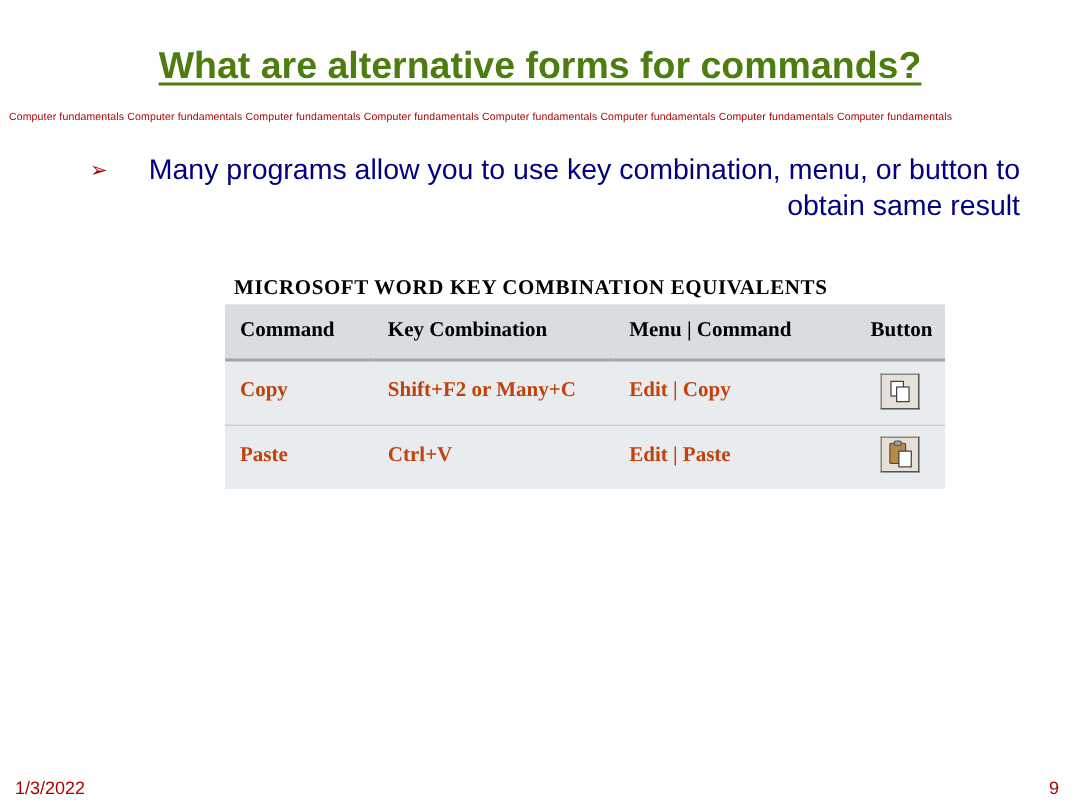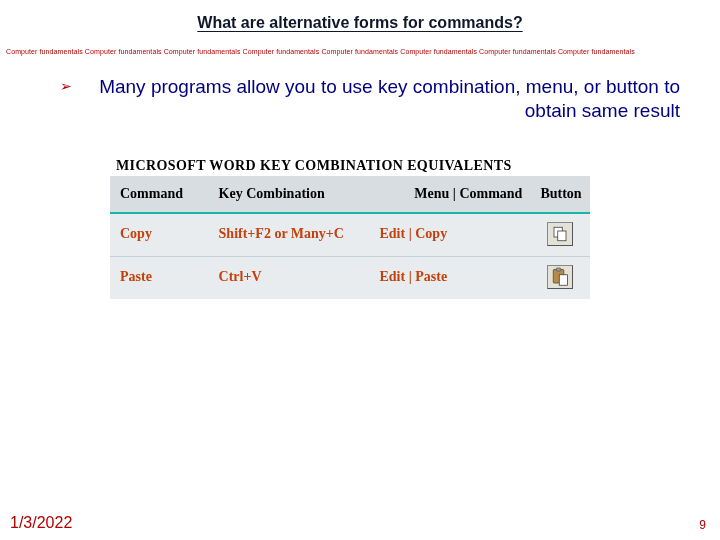--- a/index.html
+++ b/index.html
@@ -5,28 +5,29 @@
   * { box-sizing: border-box; margin: 0; padding: 0; }
   body {
     width: 720px;
     height: 540px;
     background: #ffffff;
     font-family: Verdana, Geneva, sans-serif;
     position: relative;
     overflow: hidden;
   }
   .title {
-    color: #0f172a;
+    color: #4d7c0f;
     font-family: "Comic Sans MS", cursive, sans-serif;
-    font-size: 16px;
+    font-size: 25px;
     font-weight: bold;
     text-align: center;
     padding: 14px 30px 8px 30px;
     text-decoration: underline;
     text-underline-offset: 3px;
+    margin-top: 16px;
   }
   .band {
     color: #b00000;
     font-family: Arial, sans-serif;
     font-size: 7px;
     letter-spacing: 0.1px;
     white-space: nowrap;
     overflow: hidden;
     padding: 8px 6px 10px 6px;
   }
@@ -46,21 +47,21 @@
     top: 3px;
     flex: 0 0 auto;
   }
   .bullet-text {
     color: #000080;
     font-size: 19px;
     line-height: 1.28;
     text-align: right;
   }
   .table-wrap {
-    margin: 34px 0 0 50px;
+    margin: 34px 0 0 90px;
     width: 490px;
   }
   .table-title {
     color: #000;
     font-family: "Times New Roman", Times, serif;
     font-size: 14px;
     font-weight: bold;
     letter-spacing: 0.4px;
     margin-bottom: 2px;
     padding-left: 6px;
@@ -73,27 +74,27 @@
   }
   thead tr {
     background: #d7dde1;
   }
   th {
     text-align: left;
     font-size: 14px;
     font-weight: bold;
     color: #000;
     padding: 10px 8px 10px 10px;
-    border-bottom: 2px solid #14b8a6;
+    border-bottom: 2px solid #a3a3a3;
     vertical-align: bottom;
   }
   th.col-btn { width: 58px; }
   th.col-cmd { width: 98px; }
   th.col-key { width: 160px; }
-  th.col-menu { width: 160px; text-align: right; }
+  th.col-menu { width: 160px; }
   td {
     font-size: 14px;
     color: #c2410c;
     padding: 12px 8px 14px 10px;
     border-top: 1px solid #c7d0d4;
     vertical-align: top;
   }
   td.bold { font-weight: bold; }
   td.iconcell {
     text-align: center;
@@ -110,21 +111,21 @@
     display: inline-flex;
     align-items: center;
     justify-content: center;
   }
   .footer-date {
     position: absolute;
     left: 10px;
     bottom: 8px;
     color: #b00000;
     font-family: Arial, sans-serif;
-    font-size: 16px;
+    font-size: 12px;
   }
   .footer-page {
     position: absolute;
     right: 14px;
     bottom: 8px;
     color: #b00000;
     font-family: Arial, sans-serif;
     font-size: 12px;
   }
 </style>

